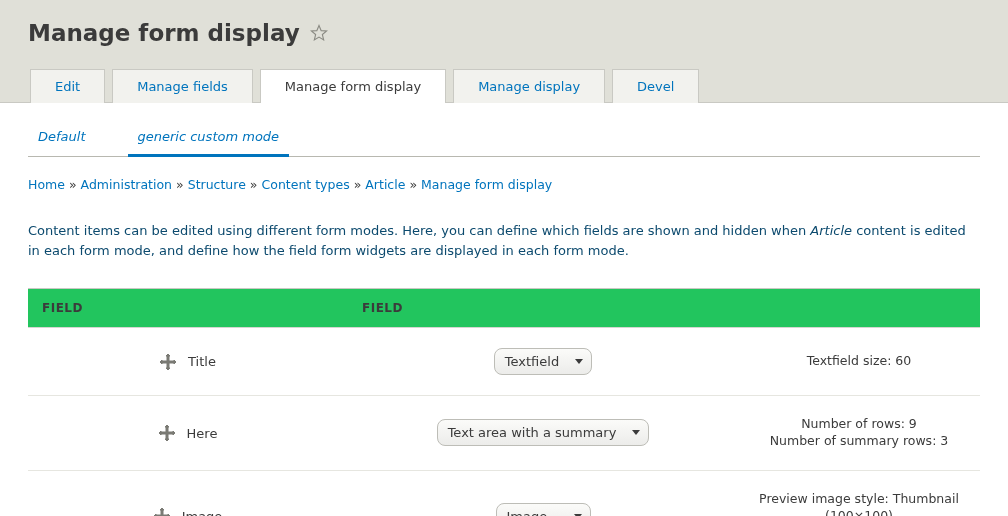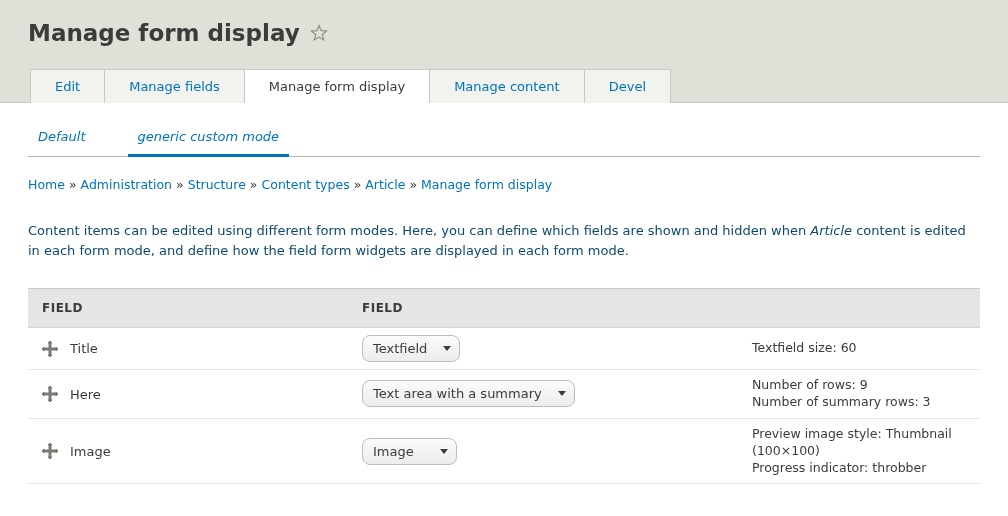--- a/index.html
+++ b/index.html
@@ -24,21 +24,21 @@
     margin-bottom: 22px;
   }
   .star-icon {
     width: 18px; height: 18px;
     fill: none;
     stroke: #8a8a83;
     stroke-width: 1.5;
   }
   .primary-tabs {
     display: flex;
-    gap: 0;
+    gap: 8px;
     margin-left: 2px;
   }
   .primary-tabs .tab {
     background: #f2f2ee;
     border: 1px solid #c9c9c3;
     border-bottom: none;
     margin-right: -1px;
     padding: 9px 24px;
     color: #0074bd;
     font-size: 13px;
@@ -90,35 +90,36 @@
     line-height: 1.5;
     margin-bottom: 28px;
   }
   .help-text em { font-style: italic; }
   table.field-table {
     width: 100%;
     border-collapse: collapse;
     border-top: 1px solid #c9c9c3;
   }
   table.field-table thead th {
-    background: #e5e5e5;
+    background: #22c55e;
     text-align: left;
     font-weight: bold;
     font-size: 12px;
     letter-spacing: 0.5px;
     color: #3b3b3b;
     padding: 12px 14px;
     border-bottom: 1px solid #d6d6d0;
   }
   table.field-table tbody td {
-    padding: 7px 14px;
+    padding: 20px 14px;
     border-bottom: 1px solid #e6e6e0;
     vertical-align: middle;
     font-size: 13px;
     color: #3b3b3b;
+    text-align: center;
   }
   .drag-handle {
     display: inline-block;
     width: 16px; height: 16px;
     cursor: move;
     margin-right: 12px;
     vertical-align: middle;
     position: relative;
   }
   .drag-handle svg {
@@ -164,21 +165,21 @@
   <h1 class="page-title">
     <span>Manage form display</span>
     <svg class="star-icon" viewBox="0 0 24 24">
       <polygon points="12,2 14.9,8.9 22.2,9.3 16.5,14.1 18.2,21.2 12,17.5 5.8,21.2 7.5,14.1 1.8,9.3 9.1,8.9"></polygon>
     </svg>
   </h1>
   <div class="primary-tabs" id="primary-tabs">
       <div class="tab">Edit</div>
       <div class="tab">Manage fields</div>
       <div class="tab active">Manage form display</div>
-      <div class="tab">Manage content</div>
+      <div class="tab">Manage display</div>
       <div class="tab">Devel</div>
     </div>
 </div>
 
 <div class="content-region">
   <div class="secondary-tabs" id="secondary-tabs">
       <div class="stab">Default</div>
       <div class="stab active">generic custom mode</div>
     </div>
 

